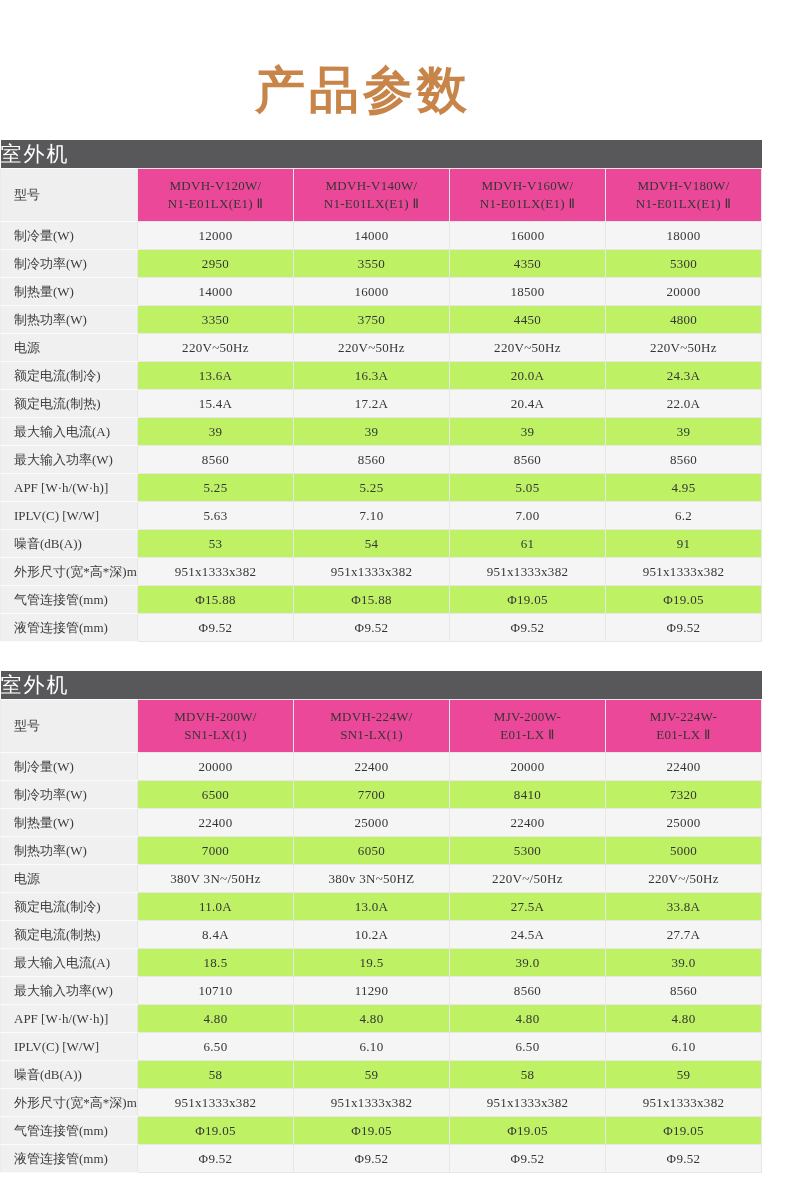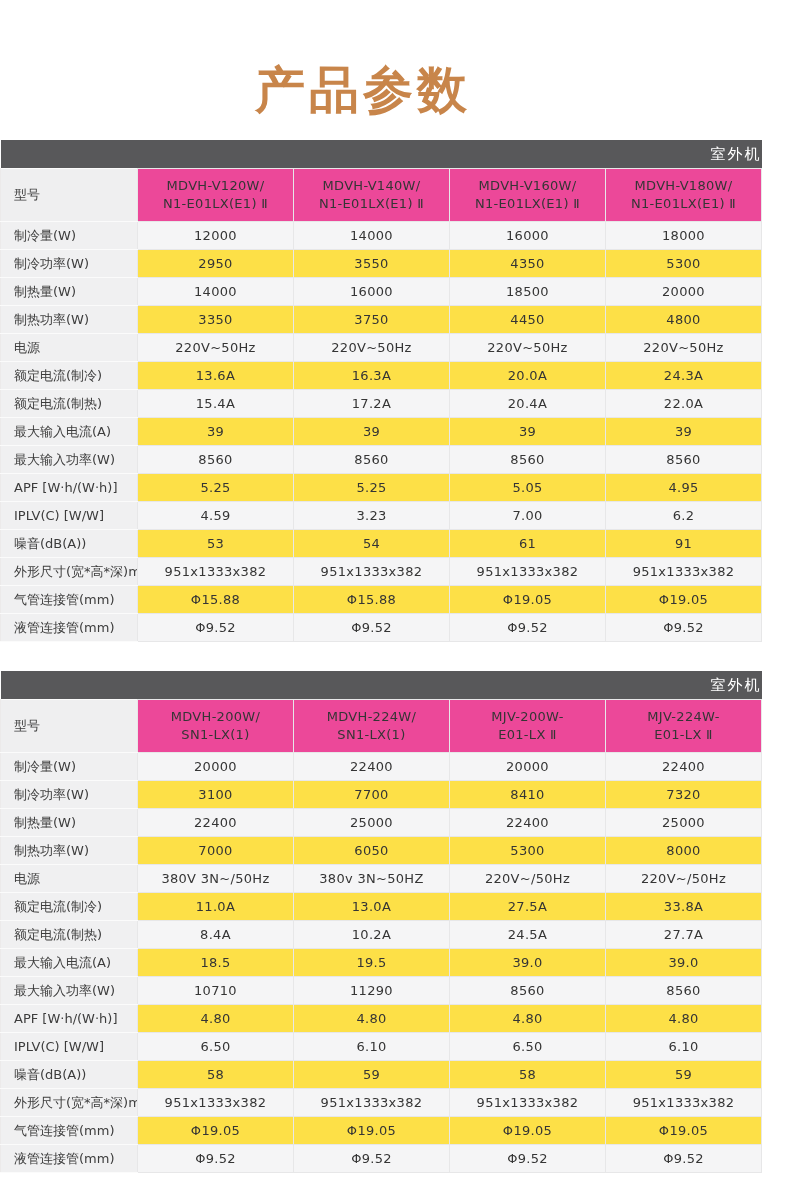--- a/index.html
+++ b/index.html
@@ -1,44 +1,44 @@
 <!DOCTYPE html>
 <html><head>
 <meta charset="utf-8">
 <style>
   html,body{margin:0;padding:0;}
   body{
     width:790px;height:1198px;background:#ffffff;
     font-family:"DejaVu Sans","Liberation Sans",sans-serif;
     -webkit-font-smoothing:antialiased;
   }
-  .page{width:726px;}
+  .page{width:726px;font-family:Liberation Serif, serif;}
   h1.page-title{
     margin:60px 0 0 0;
     text-align:center;
     font-size:50px;
     font-weight:bold;
     letter-spacing:4px;
     line-height:60px;
     color:#c8854a;
   }
   table.spec-table{
     width:762px;
     margin:20px auto 0 auto;
     border-collapse:collapse;
     table-layout:fixed;
   }
   table.spec-table + table.spec-table{margin-top:29px;}
   th.section-header{
     background:#58585a;
     color:#ffffff;
-    font-size:15px;
+    font-size:21px;
     font-weight:normal;
     height:28px;
-    text-align:right;
+    text-align:left;
     letter-spacing:2px;
     padding:0;
     margin-top:18px;
   }
   td{
     font-size:13px;
     color:#353535;
     text-align:center;
     height:27px;
     padding:0 2px;
@@ -57,21 +57,21 @@
     margin-top:44px;
   }
   tr.model-row td{
     height:52px;
     background:#ec4899;
     white-space:pre-line;
     line-height:18px;
   }
   tr.model-row td.label{background:#efeff0;white-space:nowrap;}
   tr.row-odd td.val{background:#f5f5f6;}
-  tr.row-even td.val{background:#fde047;}
+  tr.row-even td.val{background:#bef264;}
   td.val{letter-spacing:0.3px;}
 </style>
 </head>
 <body>
 
 <div class="page">
 
   <h1 class="page-title" style="color: rgb(200, 133, 74);">产品参数</h1>
 
   <table class="spec-table">
@@ -164,22 +164,22 @@
         </tr>
         <tr class="row-even">
           <td class="label">APF [W·h/(W·h)]</td>
           <td class="val">5.25</td>
           <td class="val">5.25</td>
           <td class="val">5.05</td>
           <td class="val">4.95</td>
         </tr>
         <tr class="row-odd">
           <td class="label">IPLV(C) [W/W]</td>
-          <td class="val">4.59</td>
-          <td class="val">3.23</td>
+          <td class="val">5.63</td>
+          <td class="val">7.10</td>
           <td class="val">7.00</td>
           <td class="val">6.2</td>
         </tr>
         <tr class="row-even">
           <td class="label">噪音(dB(A))</td>
           <td class="val">53</td>
           <td class="val">54</td>
           <td class="val">61</td>
           <td class="val">91</td>
         </tr>
@@ -234,38 +234,38 @@
       </tr>
     <tr class="row-odd">
           <td class="label">制冷量(W)</td>
           <td class="val">20000</td>
           <td class="val">22400</td>
           <td class="val">20000</td>
           <td class="val">22400</td>
         </tr>
         <tr class="row-even">
           <td class="label">制冷功率(W)</td>
-          <td class="val">3100</td>
+          <td class="val">6500</td>
           <td class="val">7700</td>
           <td class="val">8410</td>
           <td class="val">7320</td>
         </tr>
         <tr class="row-odd">
           <td class="label">制热量(W)</td>
           <td class="val">22400</td>
           <td class="val">25000</td>
           <td class="val">22400</td>
           <td class="val">25000</td>
         </tr>
         <tr class="row-even">
           <td class="label">制热功率(W)</td>
           <td class="val">7000</td>
           <td class="val">6050</td>
           <td class="val">5300</td>
-          <td class="val">8000</td>
+          <td class="val">5000</td>
         </tr>
         <tr class="row-odd">
           <td class="label">电源</td>
           <td class="val">380V 3N~/50Hz</td>
           <td class="val">380v 3N~50HZ</td>
           <td class="val">220V~/50Hz</td>
           <td class="val">220V~/50Hz</td>
         </tr>
         <tr class="row-even">
           <td class="label">额定电流(制冷)</td>

